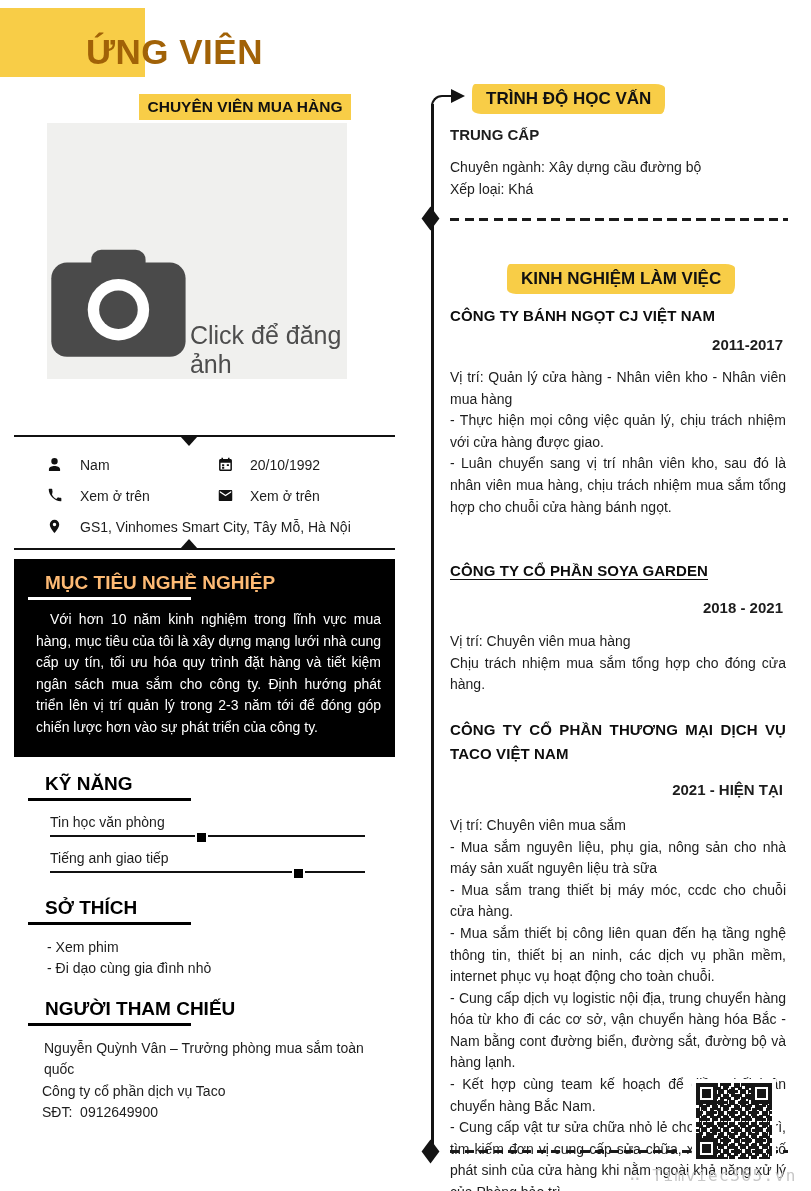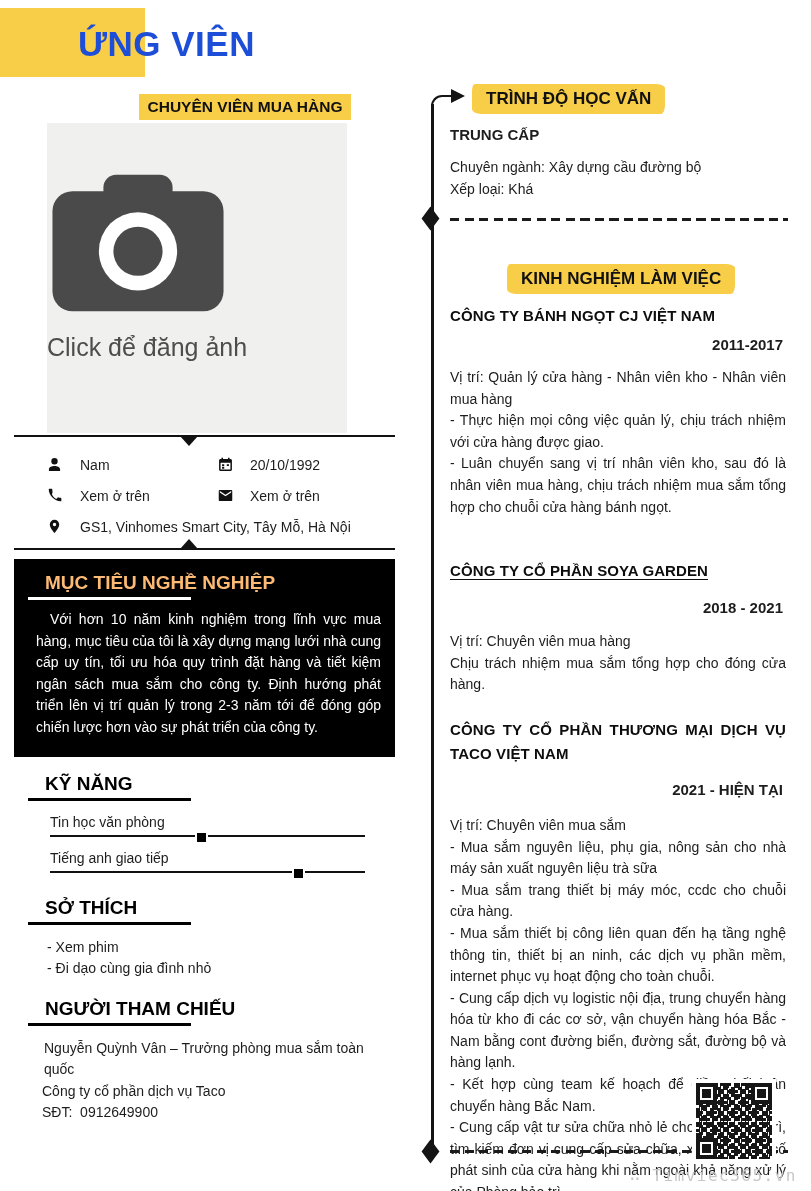--- a/index.html
+++ b/index.html
@@ -1,28 +1,28 @@
 <!DOCTYPE html>
 <html><head>
 <meta charset="utf-8">
 <style>
   html,body{margin:0;padding:0;background:#fff;}
   .page{position:relative;width:811px;height:1191px;background:#fff;overflow:hidden;
         font-family:"Liberation Sans","DejaVu Sans",sans-serif;color:#1d1d1d;}
 
   
   .title-block{position:absolute;left:0;top:8px;width:145px;height:69px;background:#F8CD47;}
-  .title{position:absolute;left:74px;top:20px;margin:4px;font-size:35px;font-weight:700;
-         letter-spacing:.5px;color:#1d4ed8;}
+  .title{position:absolute;left:74px;top:20px;margin:12px;font-size:35px;font-weight:700;
+         letter-spacing:.5px;color:#a16207;}
   .subtitle{position:absolute;left:139px;top:94px;width:212px;height:26px;background:#F8CD47;
             font-size:15.5px;font-weight:700;text-align:center;line-height:26px;color:#111;}
 
   
-  .photo{position:absolute;left:47px;top:123px;width:300px;height:310px;background:#F0F0EE;
-         display:flex;flex-direction:column;align-items:flex-start;cursor:pointer;}
+  .photo{position:absolute;left:47px;top:123px;width:300px;height:256px;background:#F0F0EE;
+         display:flex;flex-direction:row;align-items:flex-end;cursor:pointer;}
   .photo svg{margin-top:46px;}
   .photo-caption{margin-top:14px;font-size:25px;color:#4d4d4d;}
 
   
   .leftcol{position:absolute;left:14px;top:435px;width:381px;}
   .divider{position:relative;border-top:2px solid #111;height:0;}
   .tri{position:absolute;left:166px;width:0;height:0;border-left:9px solid transparent;border-right:9px solid transparent;}
   .tri.down{top:-1px;border-top:10px solid #111;}
   .tri.up{top:-11px;border-bottom:10px solid #111;}
 

